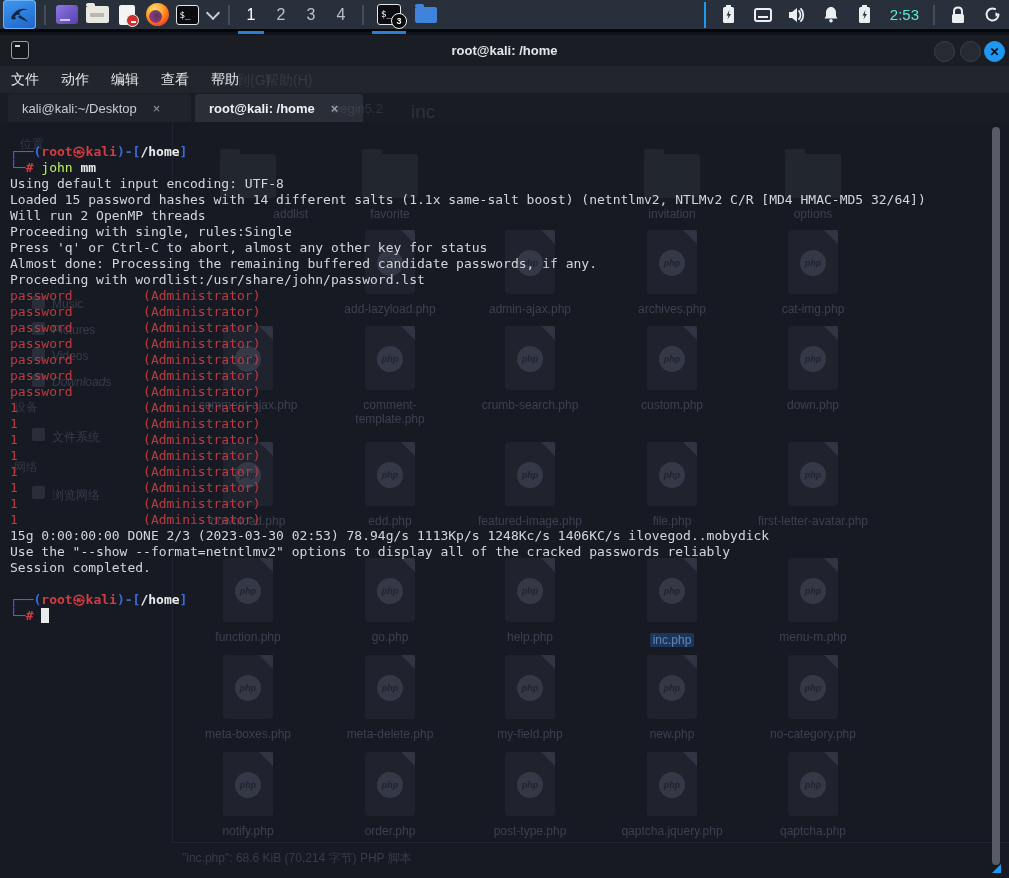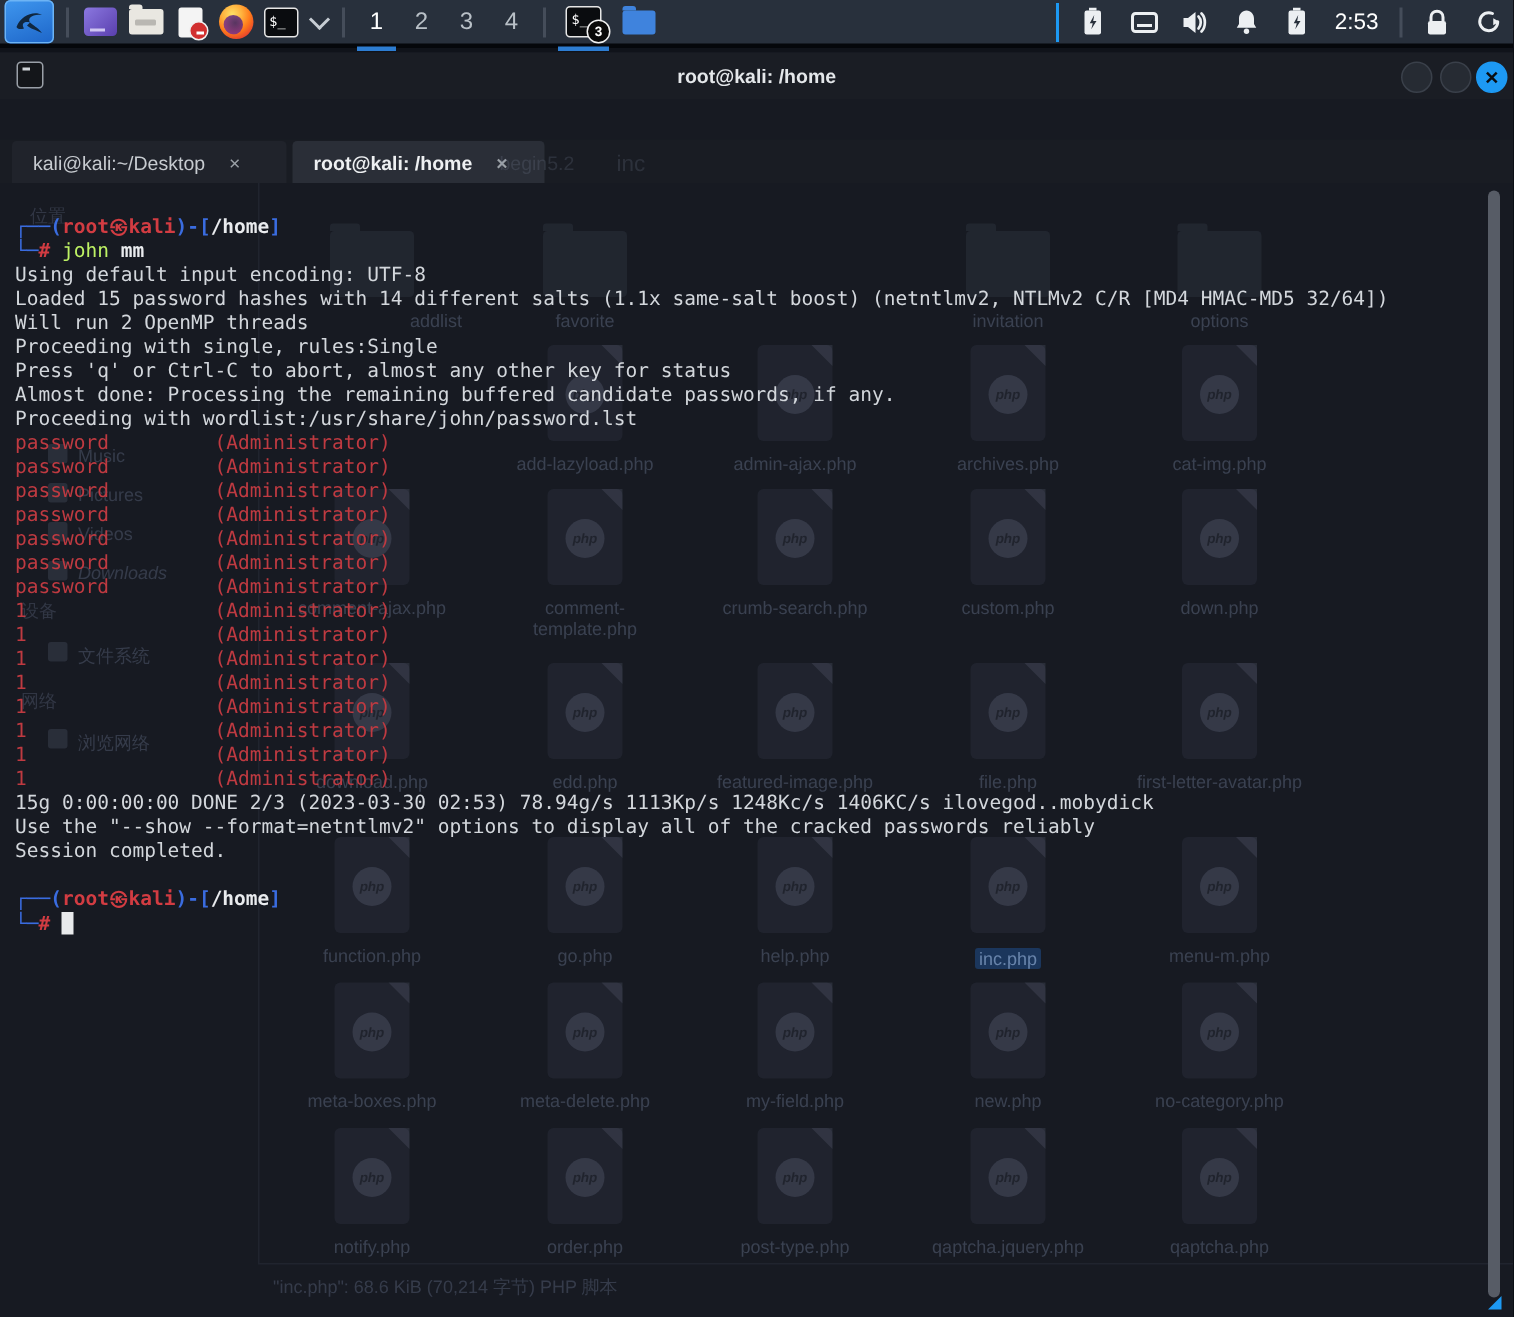--- a/index.html
+++ b/index.html
@@ -35,21 +35,21 @@
   .ws.active::after{content:"";position:absolute;left:2px;right:2px;bottom:-3px;height:3px;background:#2d7dd2;}
   .task{height:32px;display:flex;align-items:center;justify-content:center;position:relative;padding:0 7px;}
   .task.active::after{content:"";position:absolute;left:2px;right:2px;bottom:-3px;height:3px;background:#2d7dd2;}
   .badge{position:absolute;right:1px;bottom:2px;width:14px;height:14px;border-radius:50%;background:#0a0a0a;
          border:1.5px solid #f2f2f2;color:#fff;font-size:9px;font-weight:bold;display:flex;align-items:center;justify-content:center;}
   .folder-b{width:22px;height:16px;background:#3f83dd;border-radius:2px;position:relative;}
   .folder-b::before{content:"";position:absolute;top:-3px;left:0;width:9px;height:3px;background:#3f83dd;border-radius:2px 2px 0 0;}
   #tray{margin-left:auto;display:flex;align-items:center;gap:0;}
   .tray-ic{width:34px;height:32px;display:flex;align-items:center;justify-content:center;flex:none;}
   #tray-indicator{width:2px;height:26px;background:#1d99f3;margin-right:6px;}
-  #clock{color:#ffffff;font-size:15px;padding:0 8px;}
+  #clock{color:#5eead4;font-size:15px;padding:0 8px;}
   
   #window{position:absolute;top:35px;left:0;width:1009px;height:843px;background:#171a22;}
   #titlebar{position:absolute;top:0;left:0;right:0;height:31px;background:#1a1d24;}
   #tb-icon{position:absolute;left:11px;top:6px;width:18px;height:18px;border:1px solid #9aa0a8;border-radius:3px;
            background:#14161a;box-sizing:border-box;}
   #tb-icon::after{content:"";position:absolute;left:3px;top:3px;width:5px;height:2px;background:#cfd3d8;}
   #tb-title{position:absolute;left:0;right:0;top:0;height:31px;text-align:center;line-height:31px;
             color:#e4e7ea;font-size:13px;font-weight:bold;}
   .wbtn{position:absolute;top:6px;width:21px;height:21px;border-radius:50%;background:#262b33;border:1px solid #3a404a;box-sizing:border-box;}
   #btn-min{right:54px;} #btn-max{right:28px;}
@@ -196,31 +196,40 @@
   </div>
 
   <div id="window">
     <div id="titlebar">
       <div id="tb-icon"></div>
       <div id="tb-title">root@kali: /home</div>
       <div class="wbtn" id="btn-min"></div>
       <div class="wbtn" id="btn-max"></div>
       <div class="wbtn" id="btn-close">✕</div>
     </div>
+    <div id="menubar">
+        <div class="menu-item">文件</div>
+        <div class="menu-item">动作</div>
+        <div class="menu-item">编辑</div>
+        <div class="menu-item">查看</div>
+        <div class="menu-item">帮助</div>
+        <div class="ghost" style="left: 222px; top: 6px; font-size: 14px;">转到(G)</div>
+        <div class="ghost" style="left: 265px; top: 6px; font-size: 14px;">帮助(H)</div>
+      </div>
     <div id="tabbar">
         <div class="tab" id="tab-0">
           <span class="tlabel">kali@kali:~/Desktop</span>
           <span class="tclose">×</span>
         </div>
         <div class="tab" id="tab-1">
           <span class="tlabel">root@kali: /home</span>
           <span class="tclose">×</span>
         </div>
         <div class="ghost" style="left: 333px; top: 8px; font-size: 13px;">begin5.2</div>
-        <div class="ghost" style="left: 411px; top: 8px; font-size: 15px;">inc</div>
+        <div class="ghost" style="left: 411px; top: 8px; font-size: 19px;">inc</div>
       </div>
     <div id="term">
       <div id="bg-layer">
           <div class="sb-head" style="left: 20px; top: 14px; font-family: Liberation Serif, serif;">位置</div>
           <div class="sb-head" style="left: 14px; top: 277px;">设备</div>
           <div class="sb-head" style="left: 14px; top: 337px;">网络</div>
           <div class="sb-ic" style="left: 32px; top: 174px;"></div>
           <div class="sb-item" style="left: 52px; top: 175px;">Music</div>
           <div class="sb-ic" style="left: 32px; top: 200px;"></div>
           <div class="sb-item" style="left: 52px; top: 201px;">Pictures</div>

